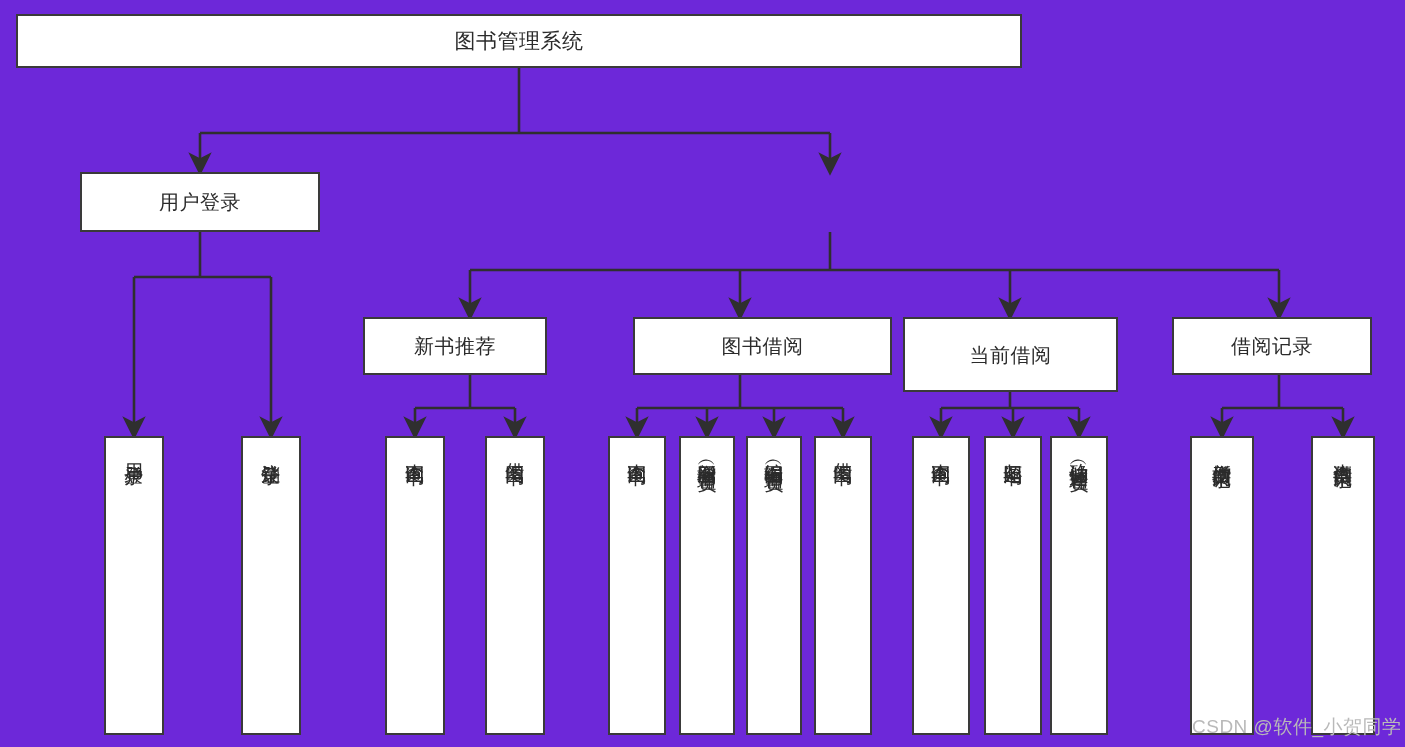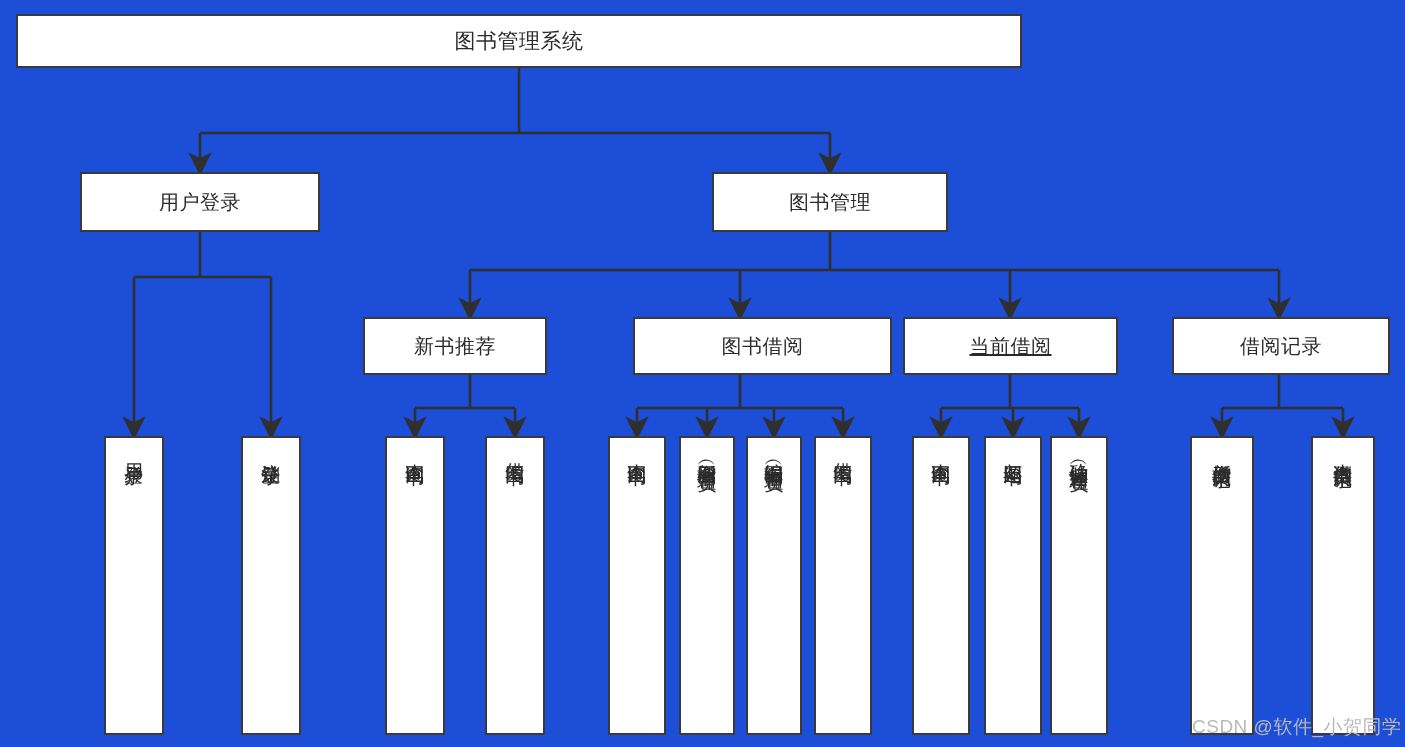--- a/index.html
+++ b/index.html
@@ -7,21 +7,21 @@
     padding: 0;
     background: #ffffff;
   }
   body {
     font-family: "Liberation Sans", "DejaVu Sans", sans-serif;
   }
   #canvas {
     position: relative;
     width: 1405px;
     height: 747px;
-    background: #1d4ed8;
+    background: #6d28d9;
     overflow: hidden;
   }
   svg#wires {
     position: absolute;
     left: 0;
     top: 0;
     width: 1405px;
     height: 747px;
     pointer-events: none;
   }
@@ -123,34 +123,31 @@
     </g>
   </svg>
 
   <div class="node horiz root" style="left:16px; top:14px; width:1006px; height:54px;">
     <span class="label">图书管理系统</span>
   </div>
 
   <div class="node horiz" style="left:80px; top:172px; width:240px; height:60px;">
     <span class="label">用户登录</span>
   </div>
-  <div class="node horiz" style="left:712px; top:172px; width:236px; height:60px;">
-    <span class="label">图书管理</span>
-  </div>
 
   <div class="node horiz" style="left:363px; top:317px; width:184px; height:58px;">
     <span class="label">新书推荐</span>
   </div>
   <div class="node horiz" style="left:633px; top:317px; width:259px; height:58px;">
     <span class="label">图书借阅</span>
   </div>
-  <div class="node horiz" style="left:903px; top:317px; width:215px; height:58px;text-decoration:underline;">
+  <div class="node horiz" style="left:903px; top:317px; width:215px; height:75px;">
     <span class="label">当前借阅</span>
   </div>
-  <div class="node horiz" style="left:1172px; top:317px; width:218px; height:58px;">
+  <div class="node horiz" style="left:1172px; top:317px; width:200px; height:58px;">
     <span class="label">借阅记录</span>
   </div>
 
   <div class="node leaf" style="left:104px; top:436px; width:60px; height:299px;">
     <span class="label">用户登录</span>
   </div>
   <div class="node leaf" style="left:241px; top:436px; width:60px; height:299px;">
     <span class="label">注销登录</span>
   </div>
 

